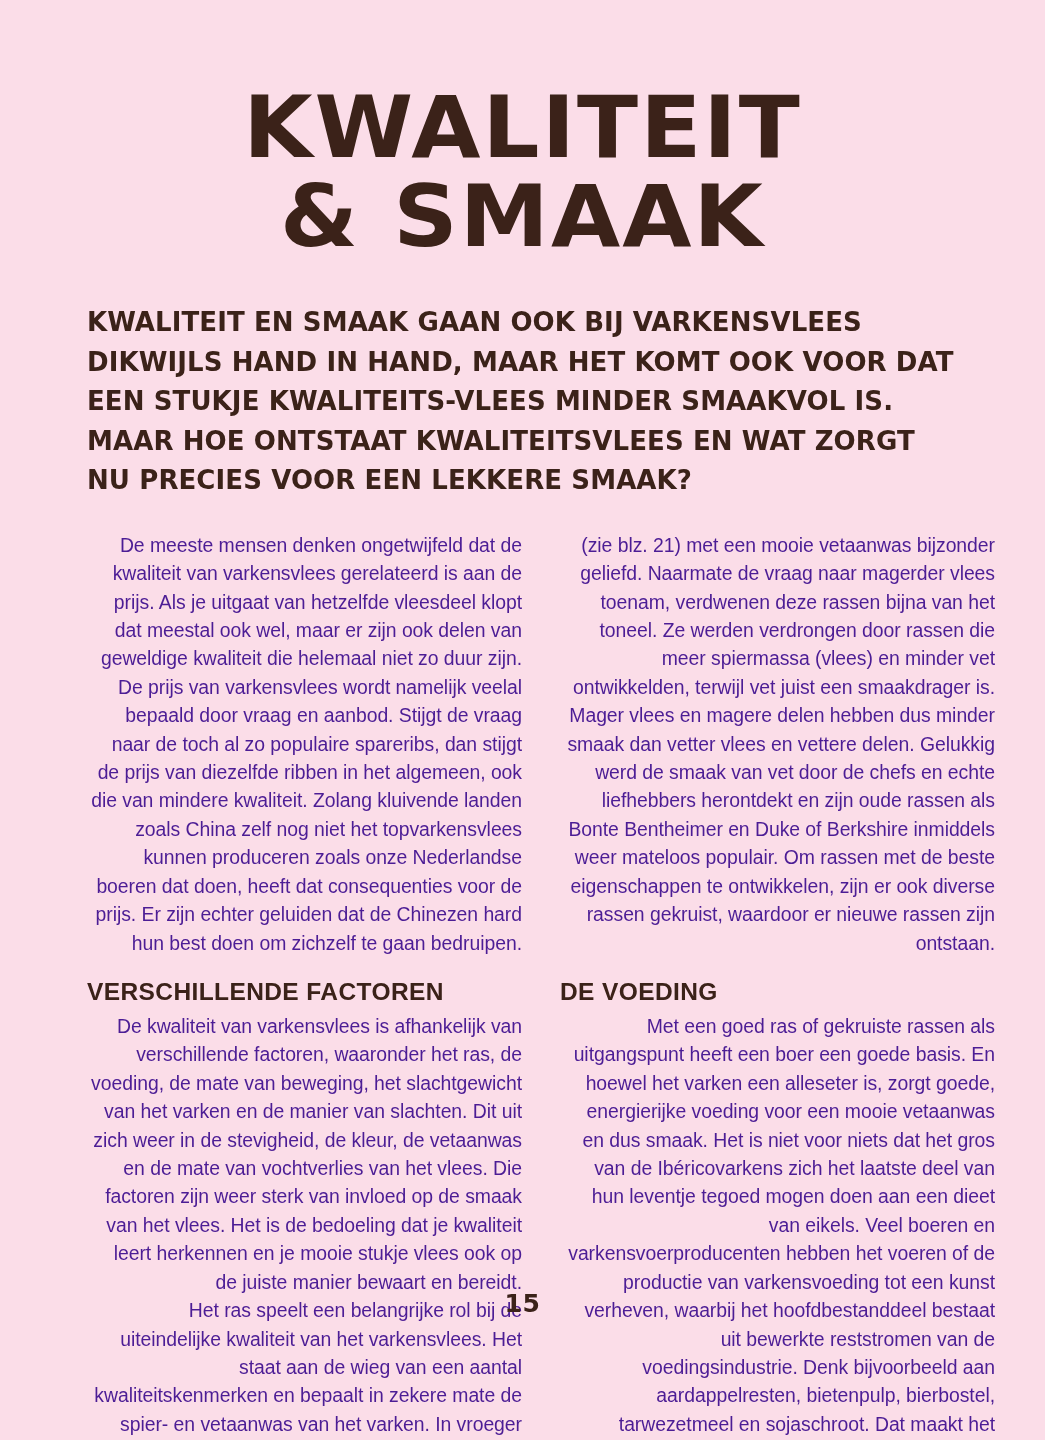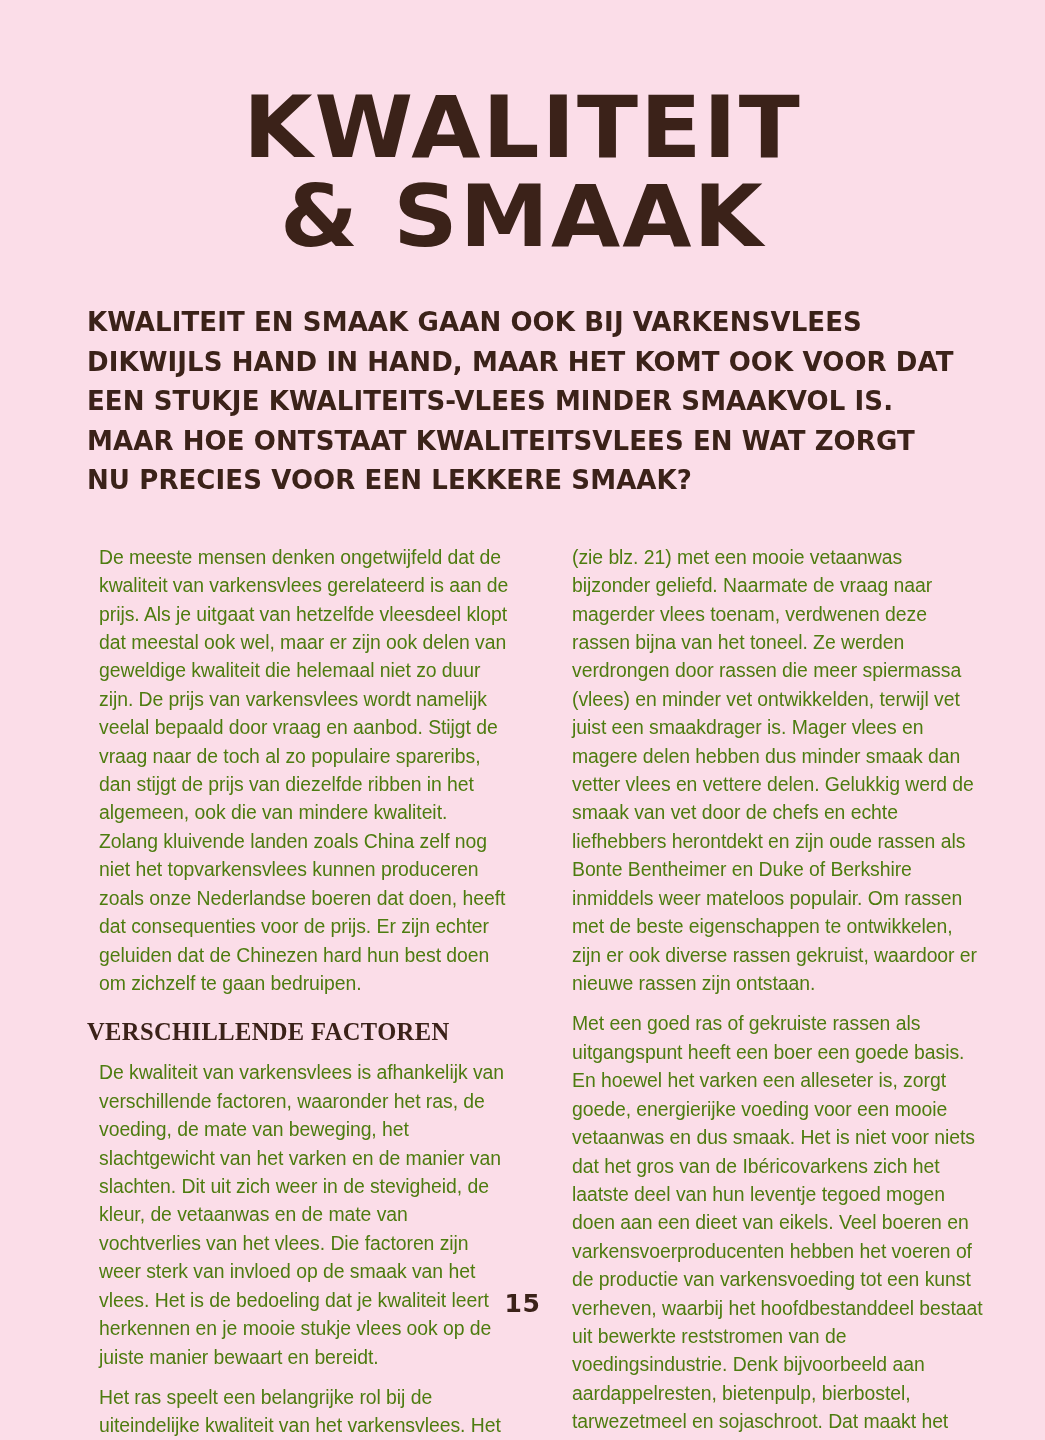--- a/index.html
+++ b/index.html
@@ -60,28 +60,29 @@
     margin: 30px 85px 0 87px;
     display: flex;
     gap: 38px;
     align-items: flex-start;
   }
   .col {
     width: 435px;
     flex: 0 0 435px;
   }
   .col p {
-    margin: 12px;
-    color: #4d7c0f;
+    margin: 0;
+    color: #4c1d95;
     font-size: 19.4px;
     line-height: 1.465;
     letter-spacing: -0.05px;
+    text-align: right;
   }
   .section-head {
-    font-family: Liberation Serif, serif;
+    font-family: Liberation Sans, sans-serif;
     font-weight: 700;
     color: #3b2219;
     font-size: 24.5px;
     line-height: 1.1;
     letter-spacing: 0.4px;
     text-transform: uppercase;
     margin: 22px 0 6px 0;
   }
   .first-head {
     margin-top: 22px;
@@ -117,20 +118,21 @@
 
     <div class="col">
       <p>De meeste mensen denken ongetwijfeld dat de kwaliteit van varkensvlees gerelateerd is aan de prijs. Als je uitgaat van hetzelfde vleesdeel klopt dat meestal ook wel, maar er zijn ook delen van geweldige kwaliteit die helemaal niet zo duur zijn. De prijs van varkensvlees wordt namelijk veelal bepaald door vraag en aanbod. Stijgt de vraag naar de toch al zo populaire spareribs, dan stijgt de prijs van diezelfde ribben in het algemeen, ook die van mindere kwaliteit. Zolang kluivende landen zoals China zelf nog niet het topvarkensvlees kunnen produceren zoals onze Nederlandse boeren dat doen, heeft dat consequenties voor de prijs. Er zijn echter geluiden dat de Chinezen hard hun best doen om zichzelf te gaan bedruipen.</p>
       <div class="section-head first-head">VERSCHILLENDE FACTOREN</div>
       <p>De kwaliteit van varkensvlees is afhankelijk van verschillende factoren, waaronder het ras, de voeding, de mate van beweging, het slachtgewicht van het varken en de manier van slachten. Dit uit zich weer in de stevigheid, de kleur, de vetaanwas en de mate van vochtverlies van het vlees. Die factoren zijn weer sterk van invloed op de smaak van het vlees. Het is de bedoeling dat je kwaliteit leert herkennen en je mooie stukje vlees ook op de juiste manier bewaart en bereidt.</p>
       <p>Het ras speelt een belangrijke rol bij de uiteindelijke kwaliteit van het varkensvlees. Het staat aan de wieg van een aantal kwaliteitskenmerken en bepaalt in zekere mate de spier- en vetaanwas van het varken. In vroeger tijden waren rassen</p>
     </div>
 
     <div class="col">
       <p>(zie blz. 21) met een mooie vetaanwas bijzonder geliefd. Naarmate de vraag naar magerder vlees toenam, verdwenen deze rassen bijna van het toneel. Ze werden verdrongen door rassen die meer spiermassa (vlees) en minder vet ontwikkelden, terwijl vet juist een smaakdrager is. Mager vlees en magere delen hebben dus minder smaak dan vetter vlees en vettere delen. Gelukkig werd de smaak van vet door de chefs en echte liefhebbers herontdekt en zijn oude rassen als Bonte Bentheimer en Duke of Berkshire inmiddels weer mateloos populair. Om rassen met de beste eigenschappen te ontwikkelen, zijn er ook diverse rassen gekruist, waardoor er nieuwe rassen zijn ontstaan.</p>
+      <div class="section-head first-head">DE VOEDING</div>
       <p>Met een goed ras of gekruiste rassen als uitgangspunt heeft een boer een goede basis. En hoewel het varken een alleseter is, zorgt goede, energierijke voeding voor een mooie vetaanwas en dus smaak. Het is niet voor niets dat het gros van de Ibéricovarkens zich het laatste deel van hun leventje tegoed mogen doen aan een dieet van eikels. Veel boeren en varkensvoerproducenten hebben het voeren of de productie van varkensvoeding tot een kunst verheven, waarbij het hoofdbestanddeel bestaat uit bewerkte reststromen van de voedingsindustrie. Denk bijvoorbeeld aan aardappelresten, bietenpulp, bierbostel, tarwezetmeel en sojaschroot. Dat maakt het varken nog altijd het ultieme kringloopdier. Zelfs snoep en koek die niet aan de schoonheidseisen voldoen, worden verwerkt tot varkensvoer. En ook al</p>
     </div>
 
   </div>
 
   <div class="folio">15</div>
 
 </div>
 
 </body></html>

